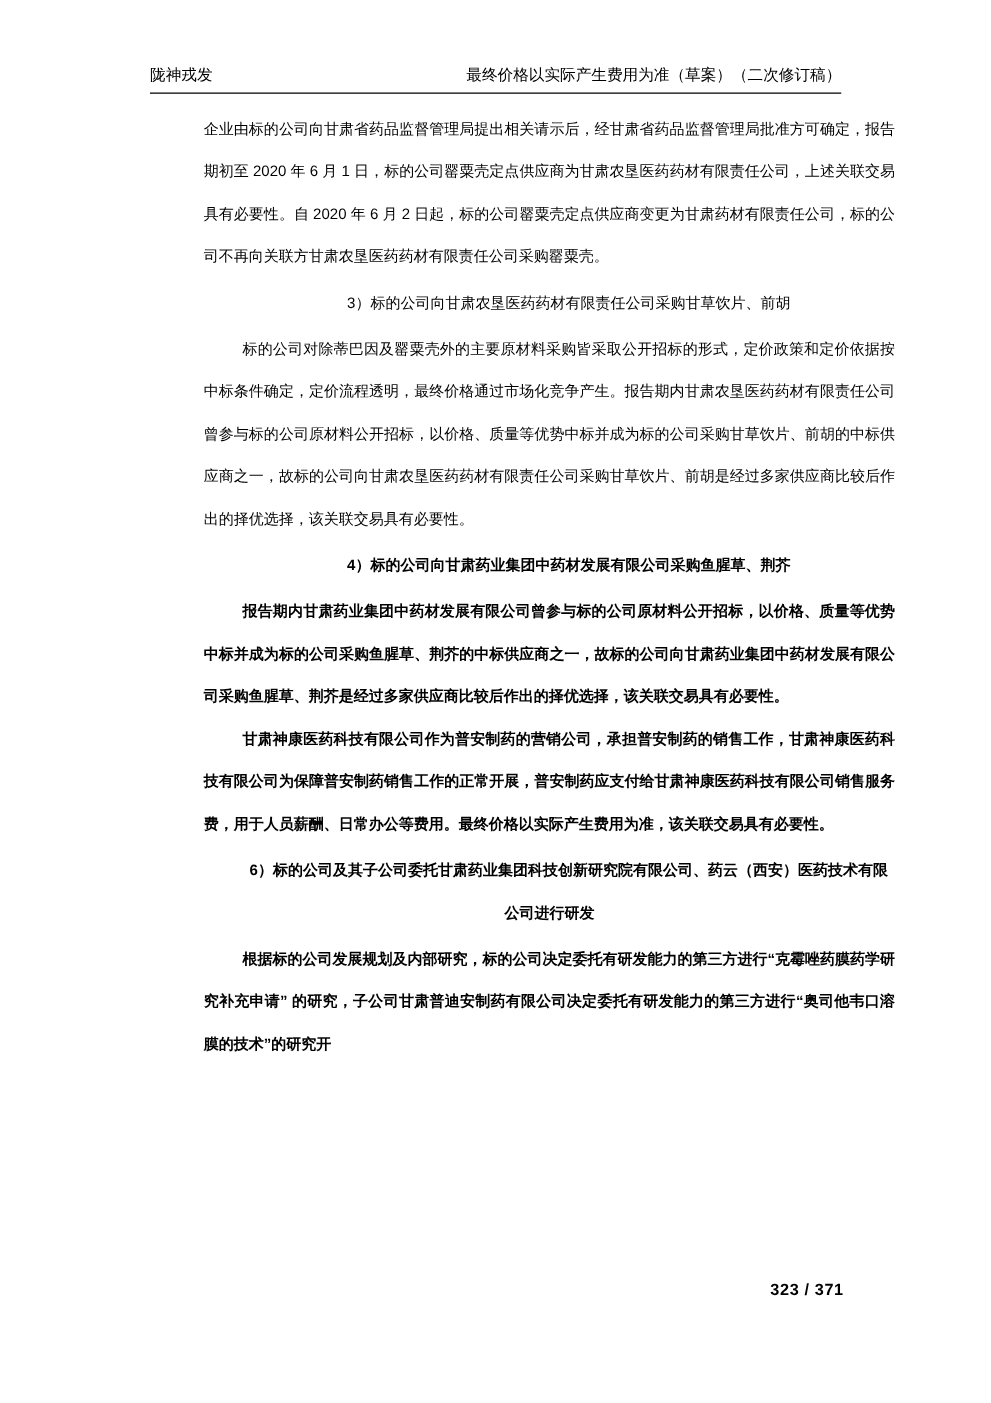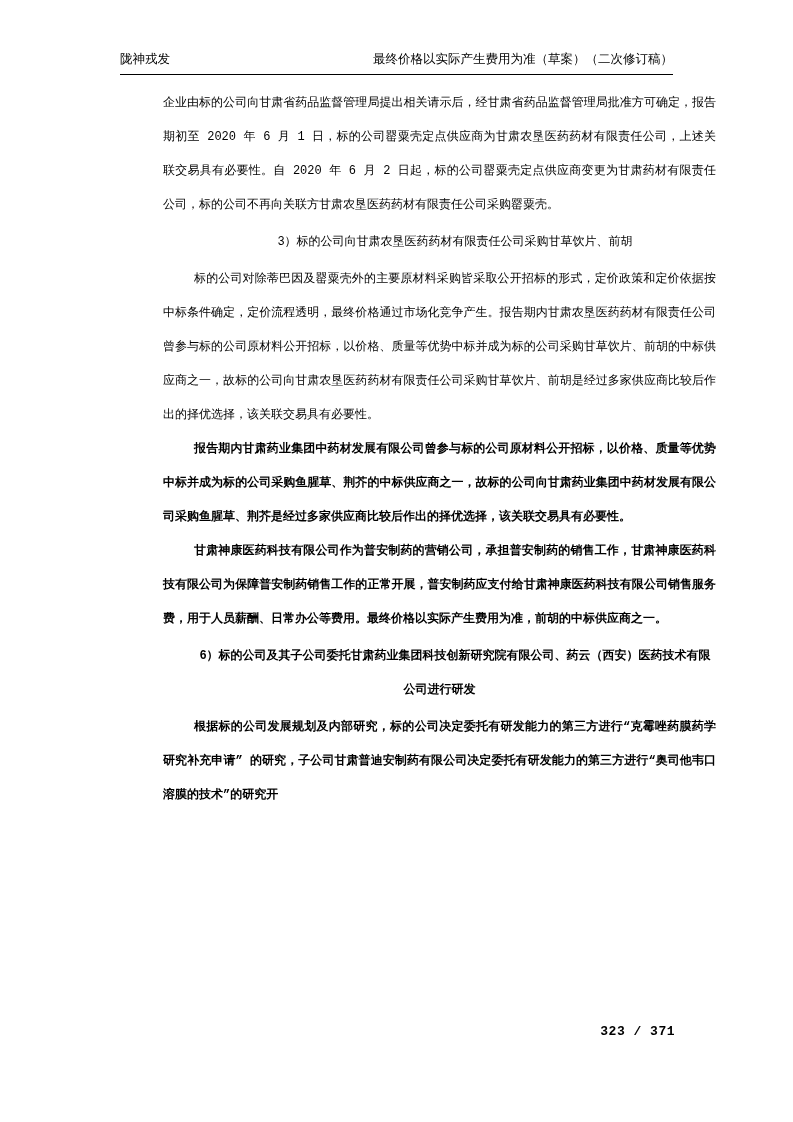--- a/index.html
+++ b/index.html
@@ -5,21 +5,21 @@
   html, body {
     margin: 0;
     padding: 0;
     background: #ffffff;
   }
   .page {
     position: relative;
     width: 793px;
     height: 1122px;
     background: #ffffff;
-    font-family: Liberation Mono, monospace;
+    font-family: Liberation Sans, sans-serif;
     color: #000000;
     overflow: hidden;
   }
   .header {
     position: absolute;
     left: 120px;
     top: 50px;
     width: 553px;
     display: flex;
     justify-content: space-between;
@@ -72,21 +72,22 @@
 
   <div class="header">
     <span class="left">陇神戎发</span>
     <span class="right">最终价格以实际产生费用为准（草案）（二次修订稿）</span>
   </div>
 
   <div class="content" id="content">
       <p class="para normal">企业由标的公司向甘肃省药品监督管理局提出相关请示后，经甘肃省药品监督管理局批准方可确定，报告期初至 2020 年 6 月 1 日，标的公司罂粟壳定点供应商为甘肃农垦医药药材有限责任公司，上述关联交易具有必要性。自 2020 年 6 月 2 日起，标的公司罂粟壳定点供应商变更为甘肃药材有限责任公司，标的公司不再向关联方甘肃农垦医药药材有限责任公司采购罂粟壳。</p>
       <p class="para normal indent heading">3）标的公司向甘肃农垦医药药材有限责任公司采购甘草饮片、前胡</p>
       <p class="para normal indent">标的公司对除蒂巴因及罂粟壳外的主要原材料采购皆采取公开招标的形式，定价政策和定价依据按中标条件确定，定价流程透明，最终价格通过市场化竞争产生。报告期内甘肃农垦医药药材有限责任公司曾参与标的公司原材料公开招标，以价格、质量等优势中标并成为标的公司采购甘草饮片、前胡的中标供应商之一，故标的公司向甘肃农垦医药药材有限责任公司采购甘草饮片、前胡是经过多家供应商比较后作出的择优选择，该关联交易具有必要性。</p>
+      <p class="para bold indent heading">4）标的公司向甘肃药业集团中药材发展有限公司采购鱼腥草、荆芥</p>
       <p class="para bold indent">报告期内甘肃药业集团中药材发展有限公司曾参与标的公司原材料公开招标，以价格、质量等优势中标并成为标的公司采购鱼腥草、荆芥的中标供应商之一，故标的公司向甘肃药业集团中药材发展有限公司采购鱼腥草、荆芥是经过多家供应商比较后作出的择优选择，该关联交易具有必要性。</p>
-      <p class="para bold indent">甘肃神康医药科技有限公司作为普安制药的营销公司，承担普安制药的销售工作，甘肃神康医药科技有限公司为保障普安制药销售工作的正常开展，普安制药应支付给甘肃神康医药科技有限公司销售服务费，用于人员薪酬、日常办公等费用。最终价格以实际产生费用为准，前胡的中标供应商之一。</p>
+      <p class="para bold indent">甘肃神康医药科技有限公司作为普安制药的营销公司，承担普安制药的销售工作，甘肃神康医药科技有限公司为保障普安制药销售工作的正常开展，普安制药应支付给甘肃神康医药科技有限公司销售服务费，用于人员薪酬、日常办公等费用。最终价格以实际产生费用为准，该关联交易具有必要性。</p>
       <p class="para bold indent heading">6）标的公司及其子公司委托甘肃药业集团科技创新研究院有限公司、药云（西安）医药技术有限公司进行研发</p>
       <p class="para bold indent">根据标的公司发展规划及内部研究，标的公司决定委托有研发能力的第三方进行“克霉唑药膜药学研究补充申请” 的研究，子公司甘肃普迪安制药有限公司决定委托有研发能力的第三方进行“奥司他韦口溶膜的技术”的研究开</p>
     </div>
 
   <div class="footer-pagenum">323 / 371</div>
 
 </div>
 
 </body></html>

